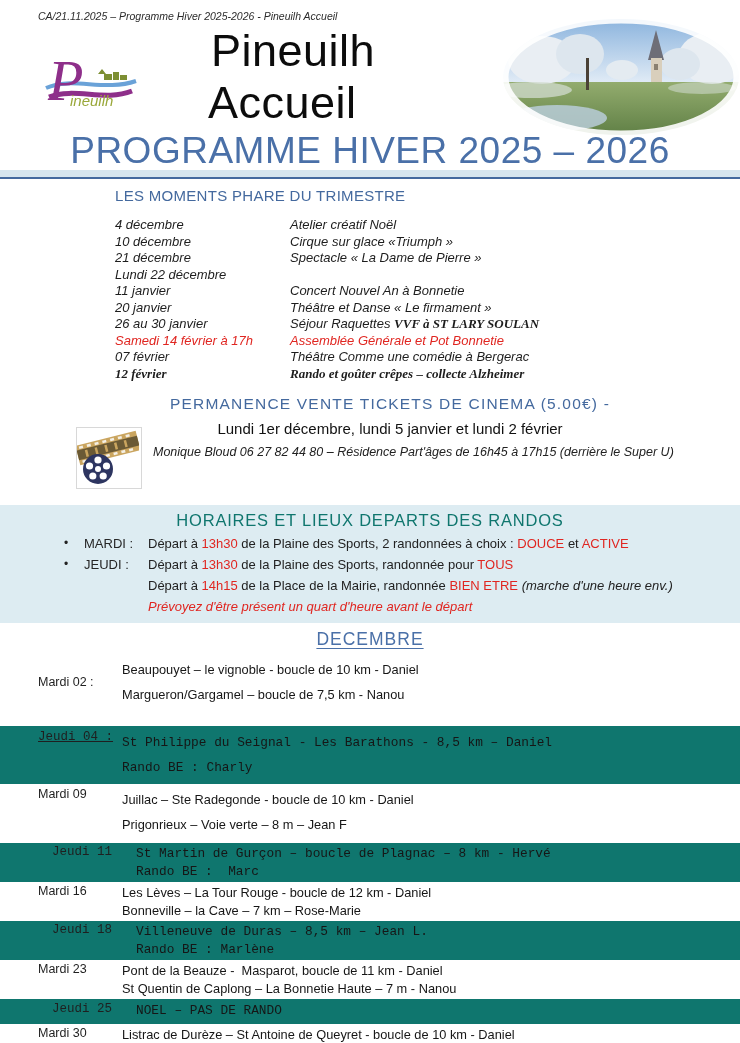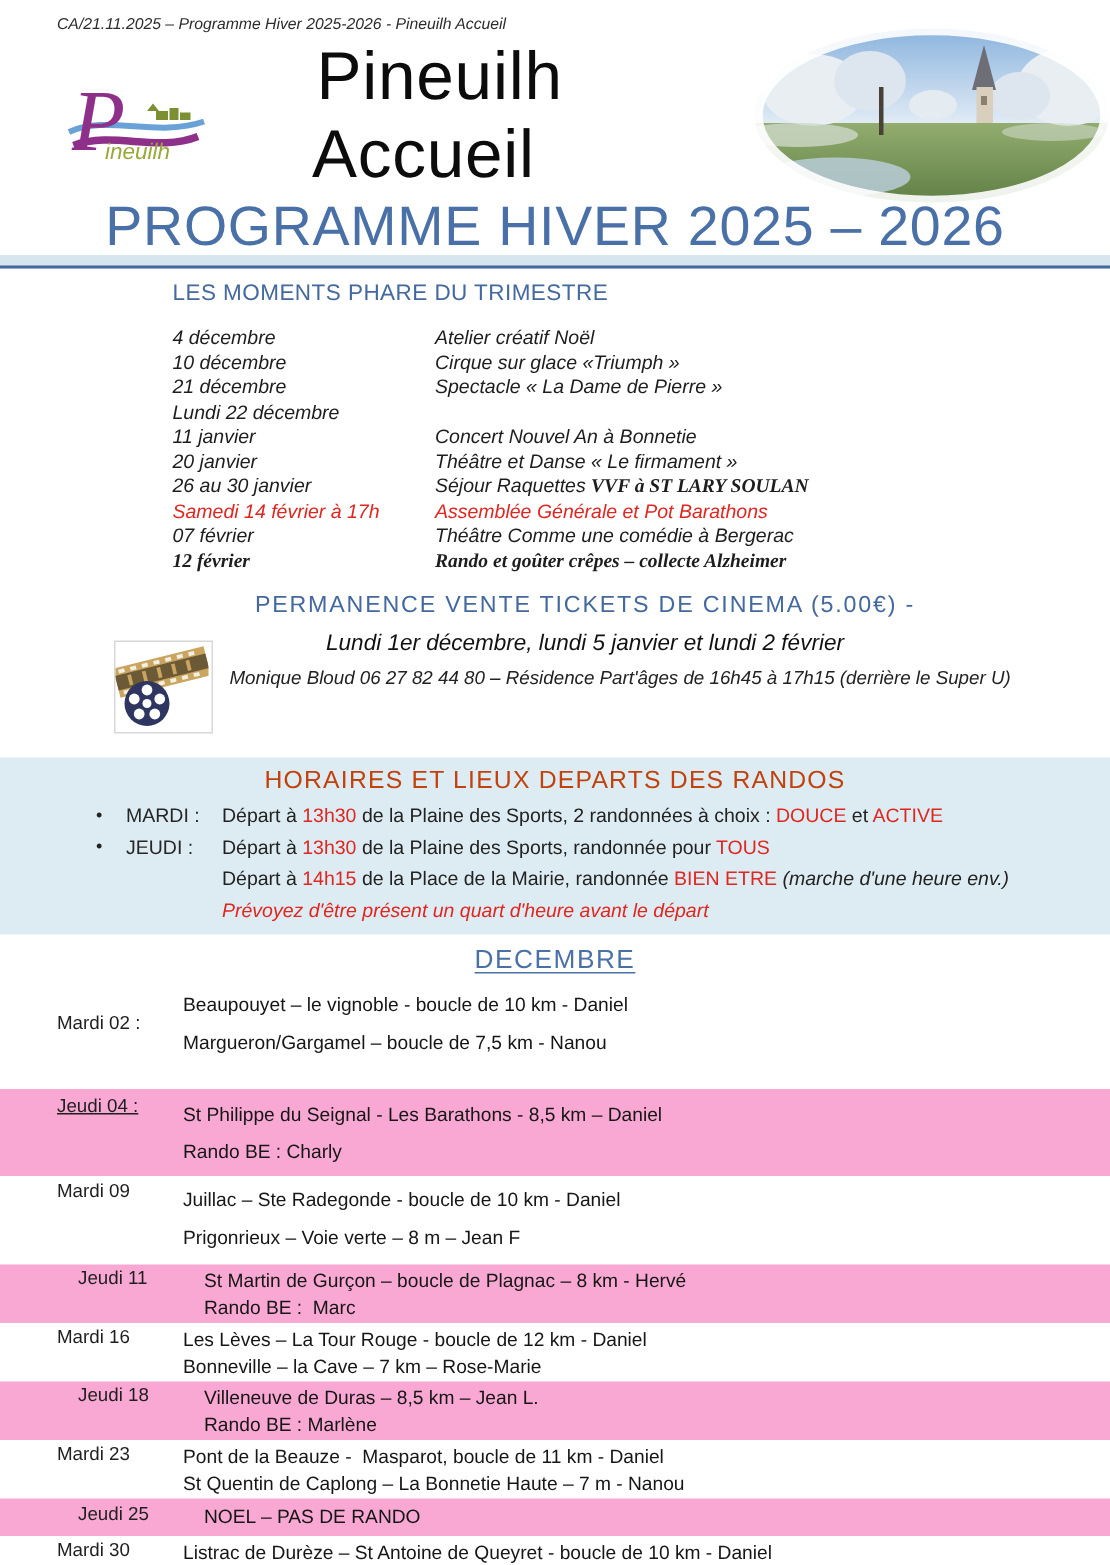--- a/index.html
+++ b/index.html
@@ -22,47 +22,47 @@
   
   .moments{margin:7px 0 0 115px;}
   .moments h2{margin:0;font-size:15px;font-weight:normal;color:#44699e;letter-spacing:0.3px;}
   #moments-rows{margin-top:13px;}
   .m-row{display:flex;font-size:13px;font-style:italic;line-height:16.5px;}
   .m-date{width:175px;flex:0 0 175px;}
   .m-event{flex:1;}
   
   .cinema{position:relative;margin-top:13px;height:96px;margin-left:40px;}
   .cinema h2{margin:0;text-align:center;font-size:15.5px;font-weight:normal;color:#44699e;letter-spacing:1.2px;}
-  .cinema-dates{margin-top:7px;text-align:center;font-size:15px;color:#111;font-style:italic;}
+  .cinema-dates{margin-top:7px;text-align:center;font-size:15px;color:#111;}
   .cinema-contact{margin:8px 0 0 113px;font-size:12.5px;font-style:italic;color:#222;}
   .film-icon{position:absolute;left:36px;top:32px;width:64px;height:60px;background:#fff;
              border:1px solid #d8d8d8;}
   
   .randos{margin-top:14px;background:#ddecf2;padding:6px 0 8px;}
-  .randos h2{margin:0;text-align:center;font-size:16.5px;font-weight:normal;color:#c2410c;letter-spacing:0.8px;}
+  .randos h2{margin:0;text-align:center;font-size:16.5px;font-weight:normal;color:#0f766e;letter-spacing:0.8px;}
   #rando-lines{margin-top:5px;}
   .r-line{display:flex;margin-left:64px;font-size:13px;line-height:17px;margin-top:4px;color:#222;}
   .r-bullet{width:20px;flex:0 0 20px;font-size:12px;}
   .r-label{width:64px;flex:0 0 64px;color:#262626;}
   .r-text{flex:1;}
   
   .c-red{color:#e02621;}
   .c-redit{color:#e02621;font-style:italic;}
   .c-it{font-style:italic;}
   .c-serif{font-family:"Liberation Serif",serif;font-weight:bold;}
   .c-und{text-decoration:underline;}
   .c-teal{color:#6fadb9;padding-left:14px;}
   
   .month{margin:6px 0 0;text-align:center;font-size:17.5px;font-weight:normal;
          color:#4a70a8;letter-spacing:1px;}
   .month.u{text-decoration:underline;text-underline-offset:3px;}
   
   #schedule{margin-top:2px;}
   .sched-row{display:flex;padding:2px 0;}
-  .sched-row.band{background:#f9a8d4;}
+  .sched-row.band{background:#0f766e;font-family:Liberation Mono, monospace;}
   .day{width:84px;flex:0 0 84px;margin-left:38px;font-size:12.5px;color:#1f1f1f;}
   .slines{flex:1;font-size:12.8px;color:#161616;}
   .sline{line-height:17.5px;white-space:pre-wrap;}
   #schedule .sched-row:nth-child(-n+3) .sline{line-height:25px;}
   #schedule .sched-row:nth-child(1){padding-top:5px;margin-bottom:17px;align-items:center;}
   #schedule .sched-row:nth-child(2){padding:4px 0;}
   #schedule .sched-row:nth-child(3){padding:3px 0 6px;}
   #schedule .sched-row:nth-child(8){padding:3px 0 4px;}
 </style>
 </head>
@@ -156,21 +156,21 @@
         <div class="m-row">
           <div class="m-date">20 janvier</div>
           <div class="m-event"><span>Théâtre et Danse « Le firmament »</span></div>
         </div>
         <div class="m-row">
           <div class="m-date">26 au 30 janvier</div>
           <div class="m-event"><span>Séjour Raquettes </span><span class="c-serif">VVF à ST LARY SOULAN</span></div>
         </div>
         <div class="m-row">
           <div class="m-date c-red">Samedi 14 février à 17h</div>
-          <div class="m-event"><span class="c-red">Assemblée Générale et Pot Barathons</span></div>
+          <div class="m-event"><span class="c-red">Assemblée Générale et Pot Bonnetie</span></div>
         </div>
         <div class="m-row">
           <div class="m-date">07 février</div>
           <div class="m-event"><span>Théâtre Comme une comédie à Bergerac</span></div>
         </div>
         <div class="m-row">
           <div class="m-date c-serif">12 février</div>
           <div class="m-event"><span class="c-serif">Rando et goûter crêpes – collecte Alzheimer</span></div>
         </div>
       </div>

